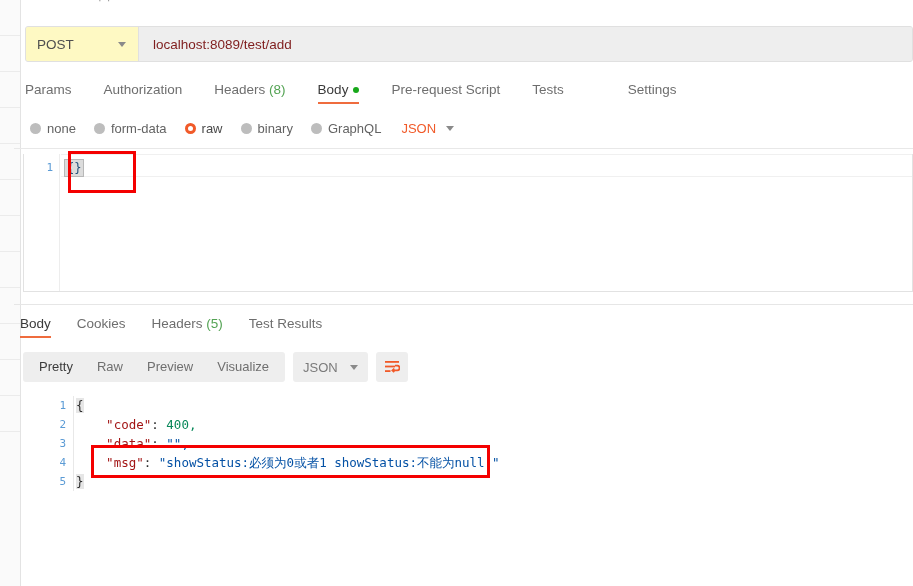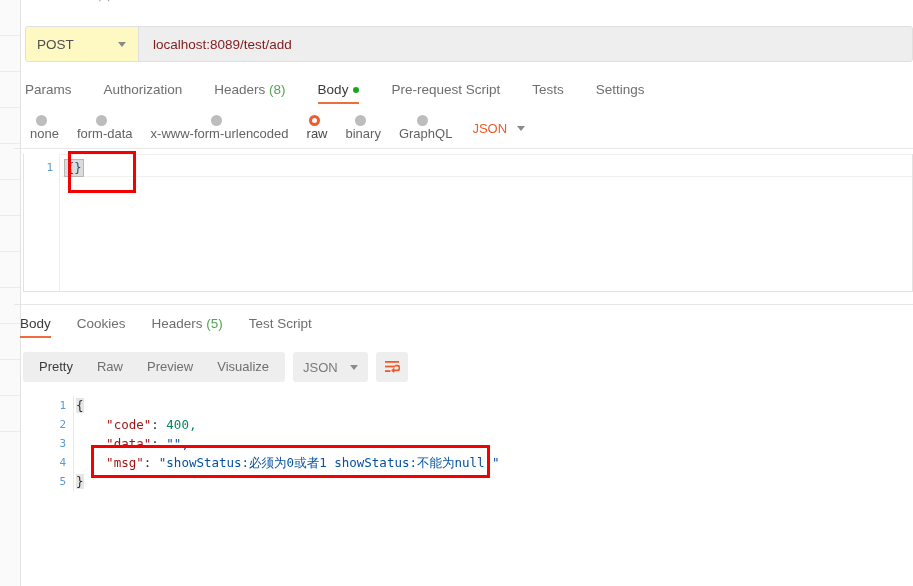--- a/index.html
+++ b/index.html
@@ -87,21 +87,21 @@
     align-items: center;
   }
   .req-tab {
     font-size: 13.5px;
     color: #6e6e6e;
     margin-right: 32px;
     padding-bottom: 7px;
     white-space: nowrap;
     position: relative;
   }
-  .req-tab:last-child { margin-right: 0; }
+  .req-tab:last-child { margin-right: 0; margin-left: 32px; }
   .req-tab.active { color: #3a3a3a; }
   .req-tab.active::after {
     content: "";
     position: absolute;
     left: 0; right: 0; bottom: 0;
     height: 2px;
     background: #ef6c3e;
   }
   .count-badge { color: #54a354; }
   .green-dot {
@@ -121,21 +121,20 @@
     align-items: center;
     height: 20px;
   }
   .radio-item {
     display: flex;
     align-items: center;
     margin-right: 18px;
     font-size: 13px;
     color: #636363;
     white-space: nowrap;
-    flex-direction: column;
   }
   .radio-dot {
     width: 11px; height: 11px;
     border-radius: 50%;
     background: #bdbdbd;
     margin-right: 6px;
     flex: 0 0 auto;
   }
   .radio-item.selected .radio-dot {
     background: #ffffff;
@@ -363,24 +362,20 @@
 
   <div class="radio-row" id="radio-row">
     <div class="radio-item">
         <span class="radio-dot"></span>
         <span class="rlabel">none</span>
       </div>
       <div class="radio-item">
         <span class="radio-dot"></span>
         <span class="rlabel">form-data</span>
       </div>
-      <div class="radio-item">
-        <span class="radio-dot"></span>
-        <span class="rlabel">x-www-form-urlencoded</span>
-      </div>
       <div class="radio-item selected">
         <span class="radio-dot"></span>
         <span class="rlabel">raw</span>
       </div>
       <div class="radio-item">
         <span class="radio-dot"></span>
         <span class="rlabel">binary</span>
       </div>
       <div class="radio-item">
         <span class="radio-dot"></span>
@@ -403,21 +398,21 @@
       <span class="sel">{}</span>
     </div>
   </div>
   <div class="redbox" id="redbox-request"></div>
 
   <div class="resp-divider"></div>
   <div class="resp-tabs" id="resp-tabs">
       <div class="resp-tab active"><span>Body</span></div>
       <div class="resp-tab"><span>Cookies</span></div>
       <div class="resp-tab"><span>Headers</span><span class="count-badge"> (5)</span></div>
-      <div class="resp-tab"><span>Test Script</span></div>
+      <div class="resp-tab"><span>Test Results</span></div>
     </div>
 
   <div class="resp-toolbar">
     <div class="toolgroup" id="view-modes">
         <div class="toolbtn active">Pretty</div>
         <div class="toolbtn">Raw</div>
         <div class="toolbtn">Preview</div>
         <div class="toolbtn">Visualize</div>
       </div>
     <div class="fmt-group">

